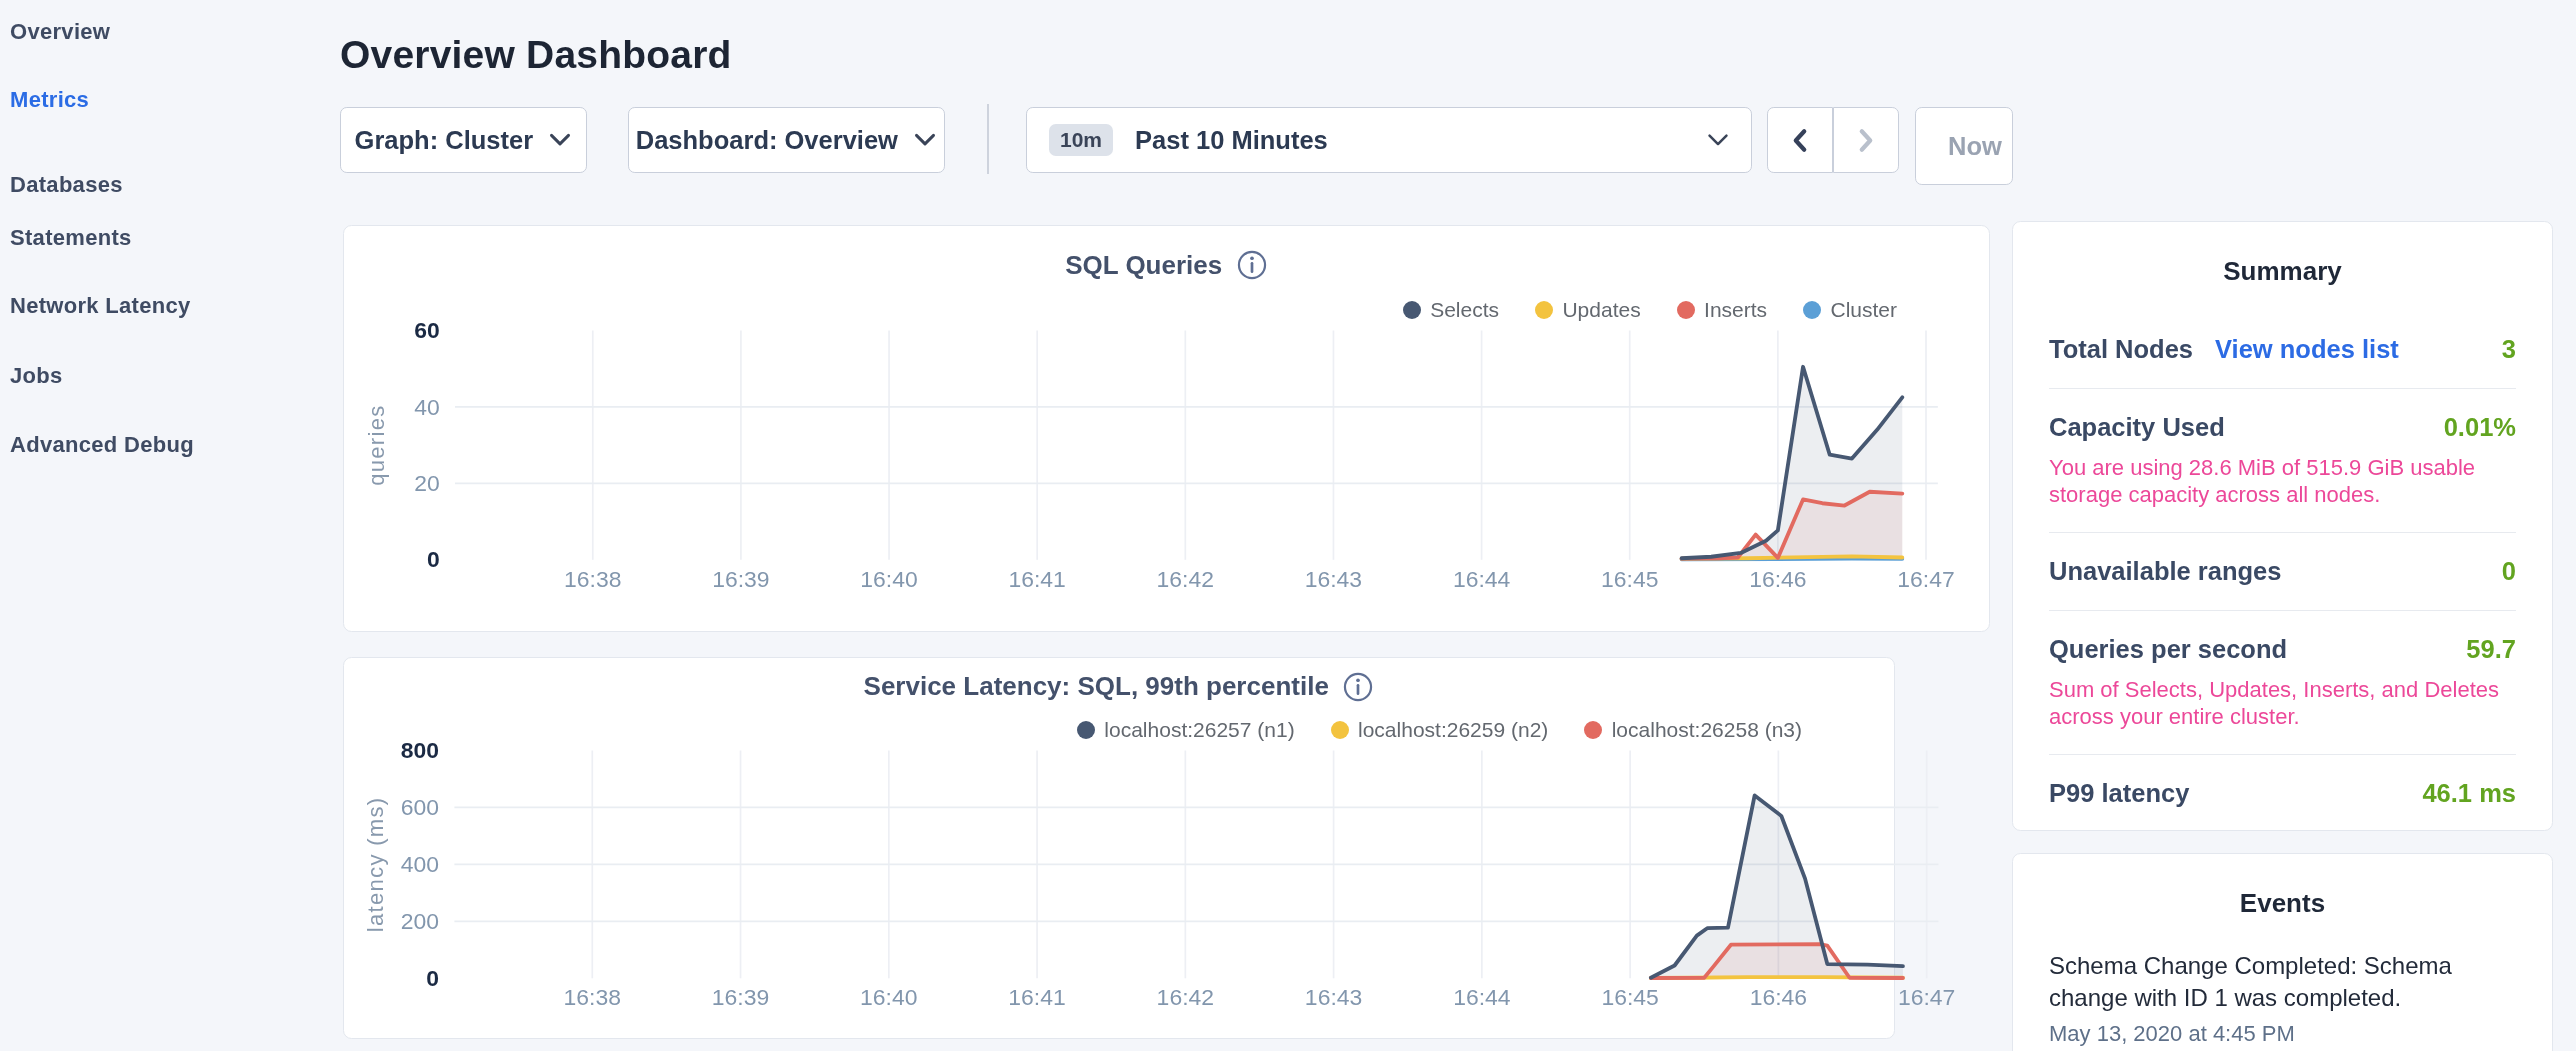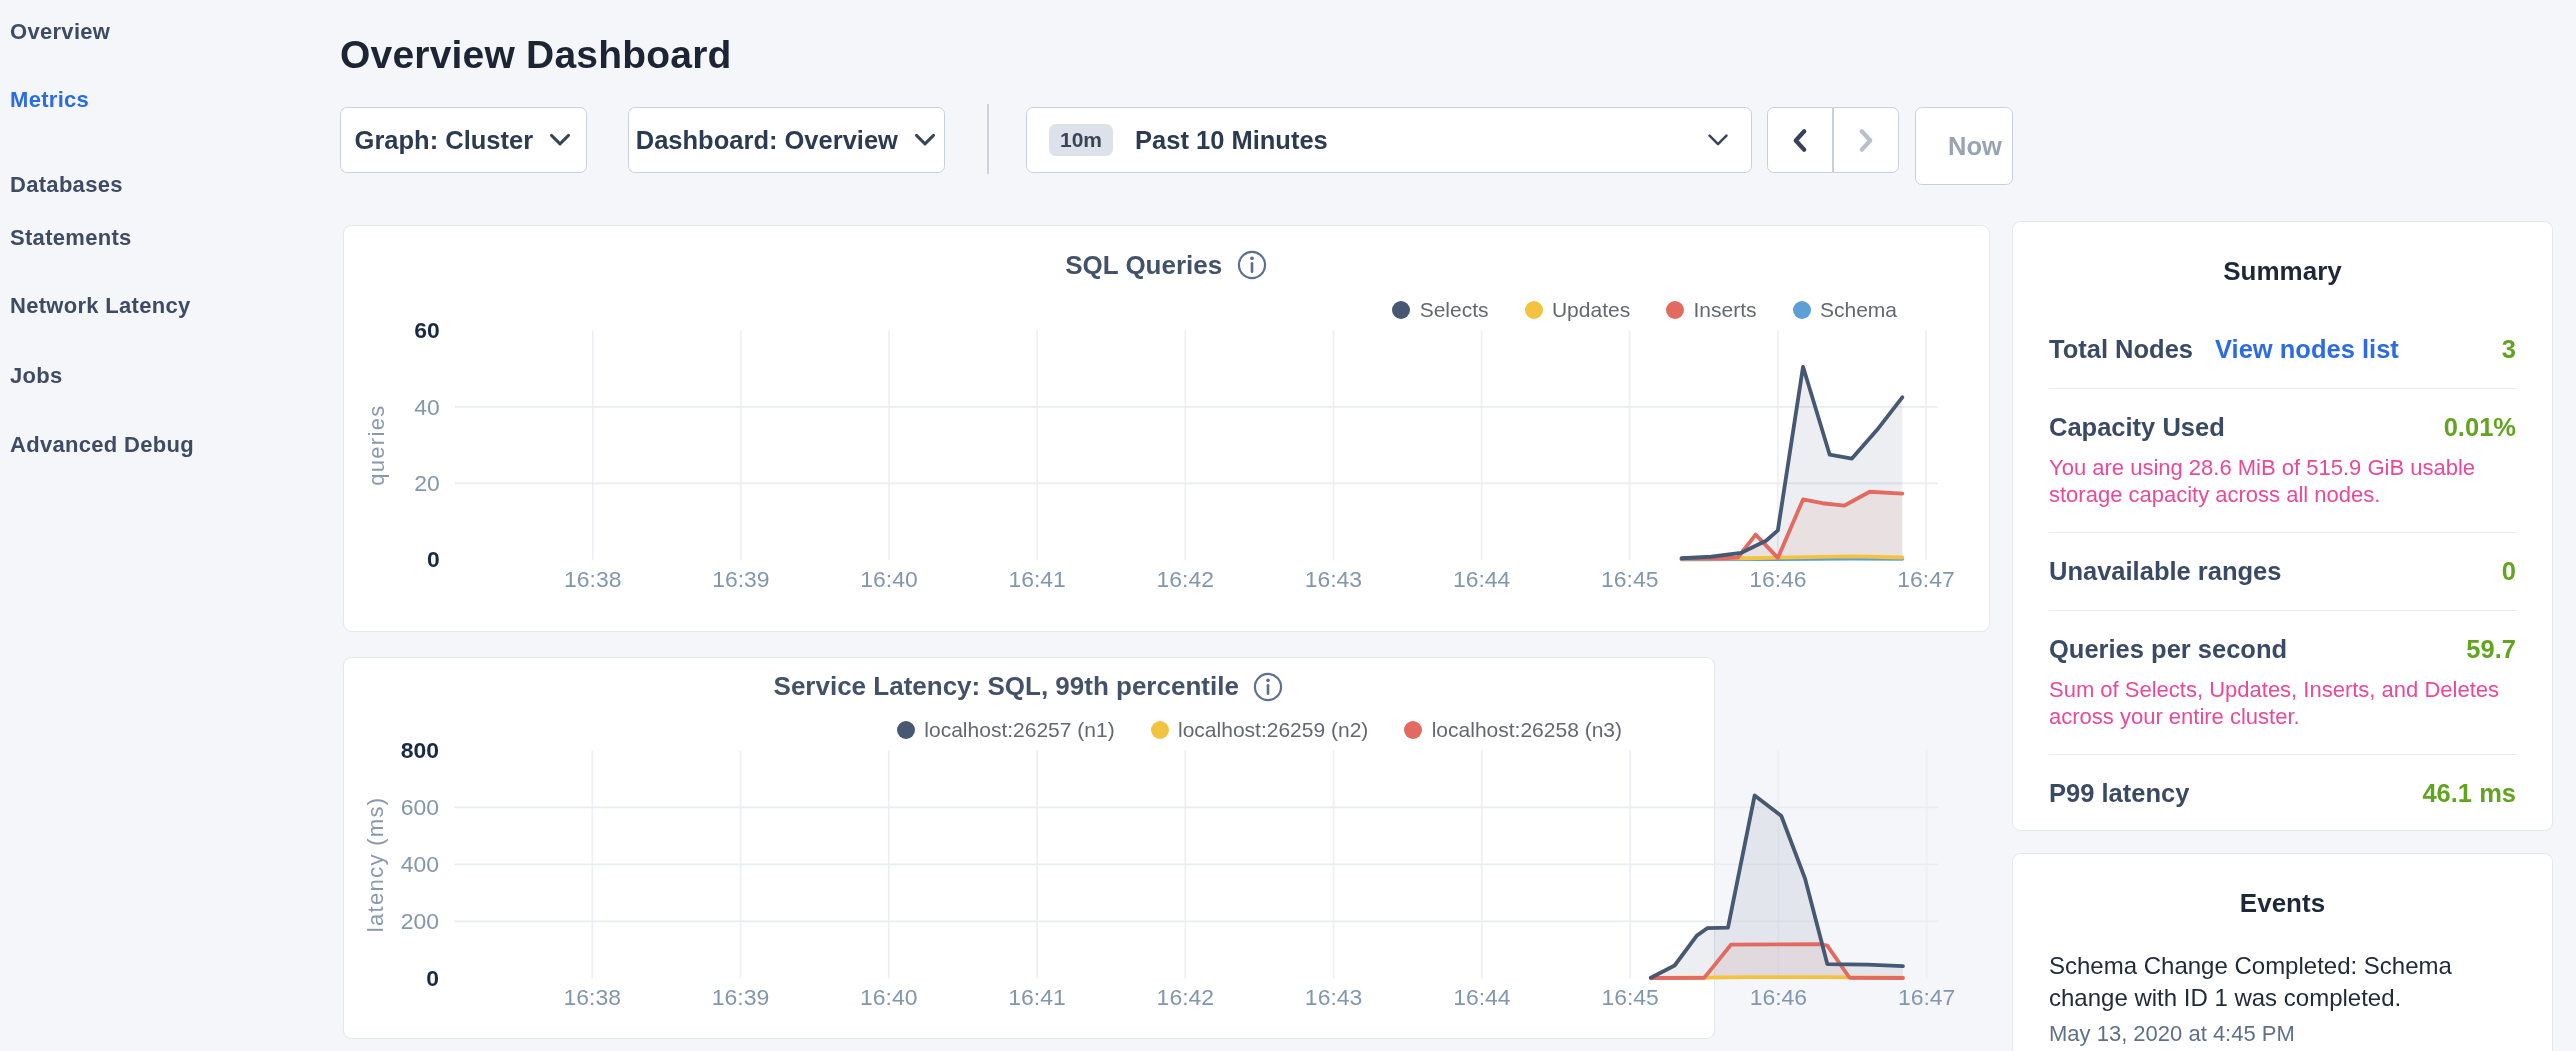--- a/index.html
+++ b/index.html
@@ -22,21 +22,21 @@
   .divider-v{position:absolute;left:987px;top:104px;width:1.7px;height:70px;background:#ced3dd;}
   #time-sel{left:1026px;top:107px;width:726px;height:66px;justify-content:flex-start;padding:0 22px;gap:22px;}
   #time-sel .grow{flex:1;text-align:left;}
   .badge{background:#dde2ea;border-radius:6.8px;padding:4px 11px;font-size:21px;font-weight:700;color:#3a4458;}
   #nav-prev{left:1767px;top:107px;width:66px;height:66px;border-radius:6.8px 0 0 6.8px;}
   #nav-next{left:1833px;top:107px;width:66px;height:66px;border-radius:0 6.8px 6.8px 0;border-left:0.9px solid #c9cfdb;margin-left:0;}
   #btn-now{left:1915px;top:107px;width:98px;height:78px;color:#9aa3b2;padding-left:22px;}
   
   .card{position:absolute;background:#fff;border:1.7px solid #e3e7ee;border-radius:8.5px;box-sizing:border-box;}
   #card-chart1{left:343px;top:225px;width:1647px;height:407px;}
-  #card-chart2{left:343px;top:657px;width:1372px;height:382px;}
+  #card-chart2{left:343px;top:657px;width:1552px;height:382px;}
   #card-summary{left:2012px;top:221px;width:541px;height:610px;padding:0 36px;}
   #card-events{left:2012px;top:853px;width:541px;height:255px;padding:0 36px;}
   .chart-title-row{position:absolute;left:0;width:100%;display:flex;align-items:center;justify-content:center;gap:13.6px;
                    font-size:26px;font-weight:700;color:#44516b;}
   #card-chart1 .chart-title-row{top:23px;}
   #card-chart2 .chart-title-row{top:12.8px;}
   .legend-row{position:absolute;right:92px;display:flex;align-items:center;gap:36px;}
   #card-chart1 .legend-row{top:72px;}
   #card-chart2 .legend-row{top:60px;}
   .legend-item{display:flex;align-items:center;gap:9.4px;font-size:21px;color:#63686f;}
@@ -130,21 +130,21 @@
       <div class="legend-item">
         <span class="legend-dot" style="background: rgb(243, 195, 63);"></span>
         <span>Updates</span>
       </div>
       <div class="legend-item">
         <span class="legend-dot" style="background: rgb(226, 106, 96);"></span>
         <span>Inserts</span>
       </div>
       <div class="legend-item">
         <span class="legend-dot" style="background: rgb(91, 159, 214);"></span>
-        <span>Schema</span>
+        <span>Cluster</span>
       </div>
     </div>
   <svg class="chart-svg" id="chart1-svg" width="1633" height="293" viewBox="0 0 1920 345">
       <line x1="276.2157842157842" y1="10" x2="276.2157842157842" y2="280" stroke="#edeff4" stroke-width="2"></line>
       <text x="276.2157842157842" y="312" text-anchor="middle" class="xtick">16:38</text>
       <line x1="450.6413586413587" y1="10" x2="450.6413586413587" y2="280" stroke="#edeff4" stroke-width="2"></line>
       <text x="450.6413586413587" y="312" text-anchor="middle" class="xtick">16:39</text>
       <line x1="625.0669330669332" y1="10" x2="625.0669330669332" y2="280" stroke="#edeff4" stroke-width="2"></line>
       <text x="625.0669330669332" y="312" text-anchor="middle" class="xtick">16:40</text>
       <line x1="799.4925074925076" y1="10" x2="799.4925074925076" y2="280" stroke="#edeff4" stroke-width="2"></line>

